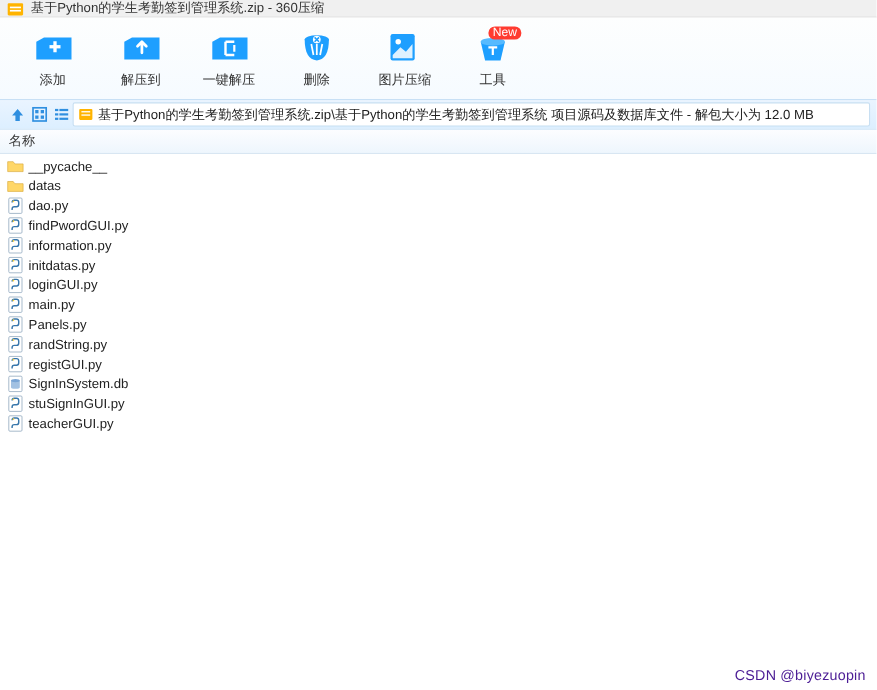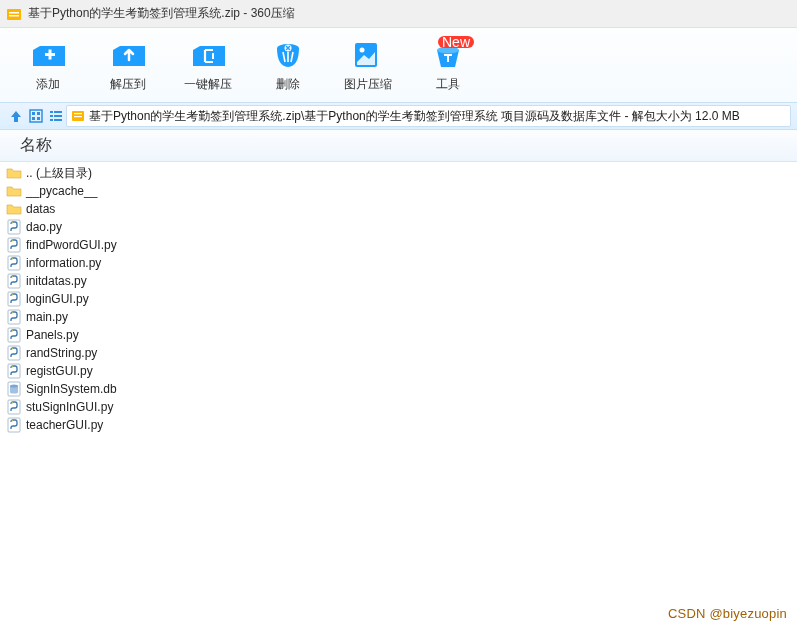--- a/index.html
+++ b/index.html
@@ -1,38 +1,38 @@
 <!DOCTYPE html>
 <html><head>
 <meta charset="utf-8">
 <style>
 * { margin: 0; padding: 0; box-sizing: border-box; font-family: "Microsoft YaHei", "SimSun", sans-serif; }
 body { width: 797px; height: 627px; background: #fff; overflow: hidden; position: relative; }
 
-.title-bar { height: 28px; background: #f0f0f0; border-bottom: 1px solid #e0e0e0; display: flex; align-items: center; padding: 0 6px; font-size: 12px; color: #333; }
+.title-bar { height: 16px; background: #f0f0f0; border-bottom: 1px solid #e0e0e0; display: flex; align-items: center; padding: 0 6px; font-size: 12px; color: #333; }
 .title-bar .app-icon { width: 16px; height: 16px; margin-right: 6px; display: inline-flex; }
 
 .toolbar { height: 74px; background: linear-gradient(#fdfefe,#f6fbff); display: flex; align-items: center; padding: 4px 8px 0 8px; gap: 0; }
 .tool-btn { width: 80px; height: 66px; display: flex; flex-direction: column; align-items: center; justify-content: flex-start; padding-top: 6px; cursor: pointer; position: relative; }
 .tool-btn .tool-icon { width: 36px; height: 30px; display: flex; align-items: center; justify-content: center; }
 .tool-btn .tool-label { font-size: 12px; color: #333; margin-top: 6px; font-family: Liberation Mono, monospace; }
-.tool-btn .badge { position: absolute; top: 2px; right: 14px; background: #ff3b30; color: #fff; font-size: 14px; padding: 0 4px; border-radius: 6px; line-height: 12px; }
+.tool-btn .badge { position: absolute; top: 2px; right: 14px; background: #ff3b30; color: #fff; font-size: 11px; padding: 0 4px; border-radius: 6px; line-height: 12px; }
 
 .nav-bar { height: 28px; background: linear-gradient(#eaf4ff,#dcefff); border-top: 1px solid #c8e0f5; border-bottom: 1px solid #c8e0f5; display: flex; align-items: center; padding: 0 6px; gap: 0; }
 .nav-icon { width: 20px; height: 20px; display: flex; align-items: center; justify-content: center; cursor: pointer; }
 .path-box { flex: 1; background: #fff; height: 22px; border: 1px solid #c8dff2; border-radius: 2px; display: flex; align-items: center; padding: 0 4px; font-size: 12px; color: #222; overflow: hidden; white-space: nowrap; }
 .path-box .zip-icon { margin-right: 4px; flex-shrink: 0; }
 
-.header-row { height: 32px; background: linear-gradient(#fcfdff,#eef6fd); border-bottom: 1px solid #d8e6f2; display: flex; align-items: center; padding: 0 20px; font-size: 16px; color: #333; }
+.header-row { height: 22px; background: linear-gradient(#fcfdff,#eef6fd); border-bottom: 1px solid #d8e6f2; display: flex; align-items: center; padding: 0 8px; font-size: 12px; color: #333; }
 
 .file-list { padding: 2px 4px; font-size: 12px; color: #222; }
 .file-row { height: 18px; display: flex; align-items: center; padding: 0 2px; cursor: pointer; }
 .file-row .fi { width: 16px; height: 16px; margin-right: 4px; display: inline-flex; align-items: center; justify-content: center; }
 
-.watermark { position: absolute; right: 10px; bottom: 6px; font-size: 13px; color: #a16207; font-family: Arial, sans-serif; letter-spacing: .2px; }
+.watermark { position: absolute; right: 10px; bottom: 6px; font-size: 13px; color: #4c1d95; font-family: Arial, sans-serif; letter-spacing: .2px; }
 
 
 svg { display: block; }
 </style>
 </head>
 <body>
 
 <div class="title-bar">
   <span class="app-icon">
     <svg width="16" height="16">
@@ -150,28 +150,20 @@
   <span>名称</span>
 </div>
 
 <div class="file-list" id="file-list">
     <div class="file-row">
       <span class="fi">
         <svg width="16" height="16">
           <path d="M1 4 L6 4 L7.5 6 L15 6 L15 13 L1 13 Z" fill="#ffd768" stroke="#d9a93a" stroke-width=".6"></path>
         </svg>
       </span>
-      <span>.. (上级目录)</span>
-    </div>
-    <div class="file-row">
-      <span class="fi">
-        <svg width="16" height="16">
-          <path d="M1 4 L6 4 L7.5 6 L15 6 L15 13 L1 13 Z" fill="#ffd768" stroke="#d9a93a" stroke-width=".6"></path>
-        </svg>
-      </span>
       <span>__pycache__</span>
     </div>
     <div class="file-row">
       <span class="fi">
         <svg width="16" height="16">
           <path d="M1 4 L6 4 L7.5 6 L15 6 L15 13 L1 13 Z" fill="#ffd768" stroke="#d9a93a" stroke-width=".6"></path>
         </svg>
       </span>
       <span>datas</span>
     </div>

